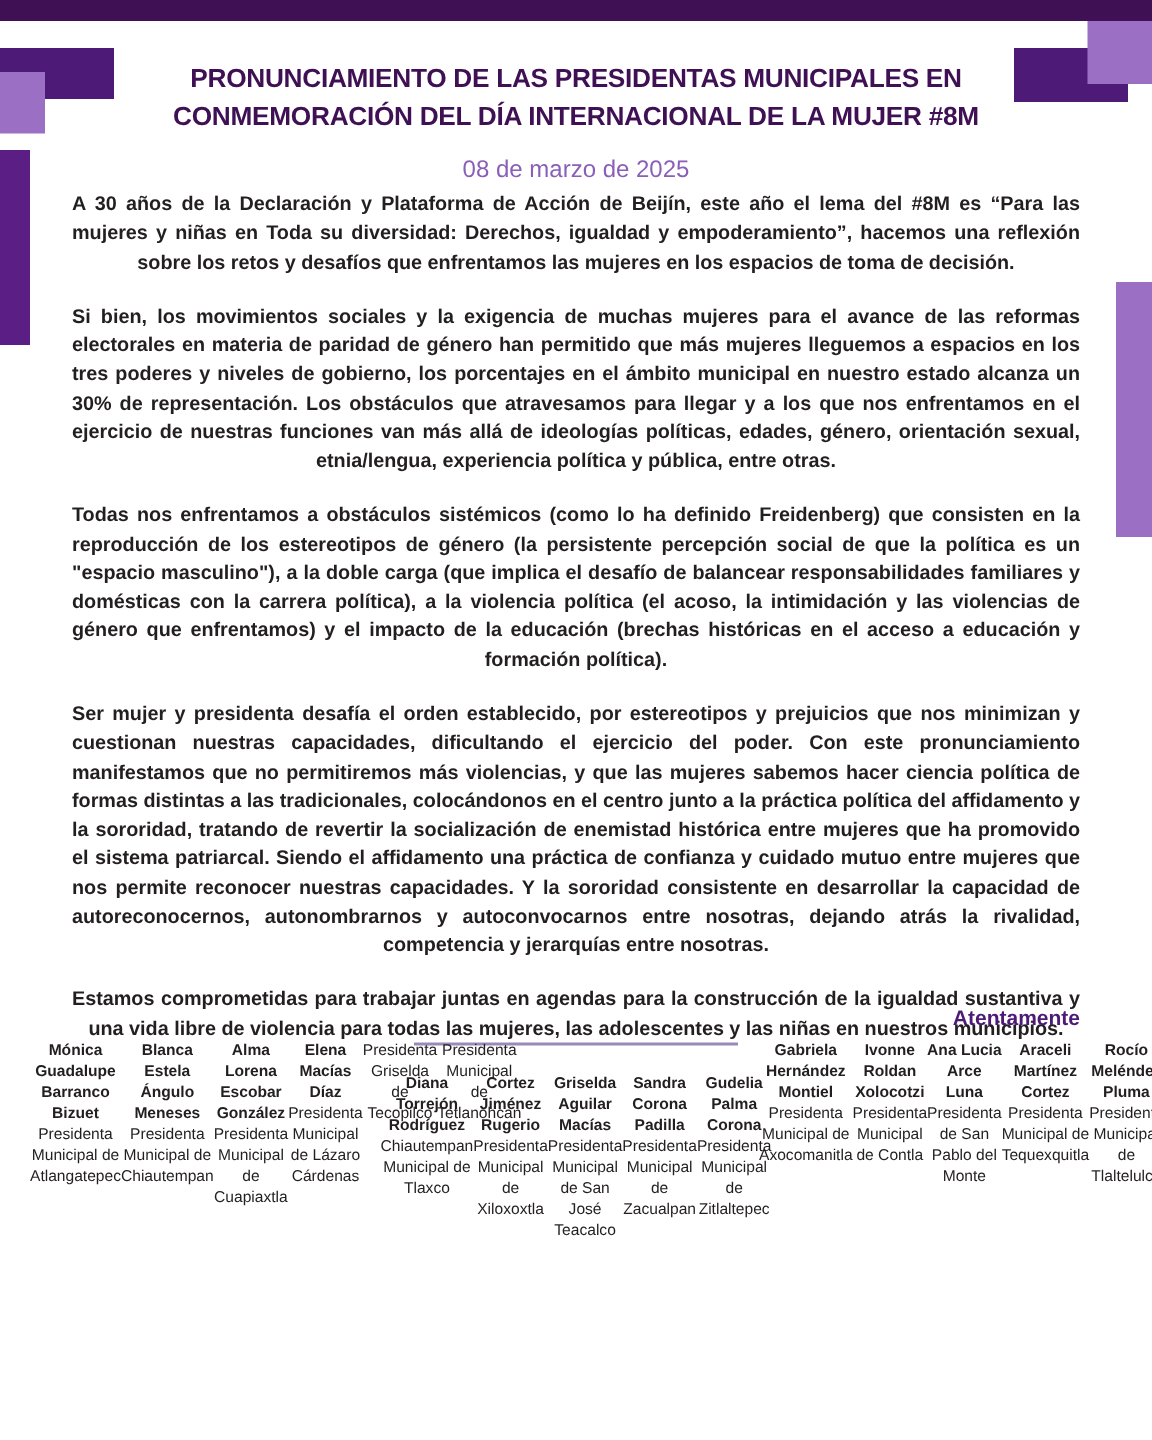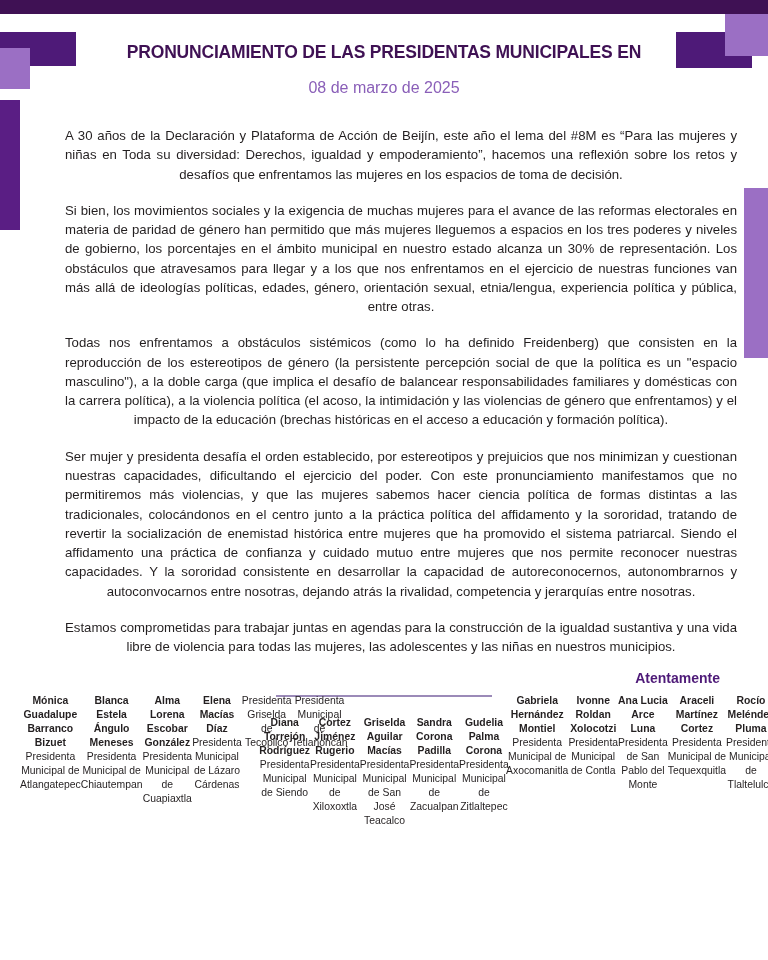--- a/index.html
+++ b/index.html
@@ -75,21 +75,21 @@
   .subtitle {
     color: #8a5fb8;
     font-size: 16px;
     font-weight: normal;
     margin: 14px 0 0 0;
   }
 
   
   .content {
     position: absolute;
-    left: 65px; top: 126px; width: 672px;
+    left: 48px; top: 126px; width: 672px; font-weight: bold;
   }
   p.para {
     margin: 0 0 17px 0;
     color: #231f20;
     font-size: 13.2px;
     line-height: 1.46;
     text-align: justify;
     text-align-last: center;
   }
 
@@ -155,20 +155,21 @@
   <div class="deco tl-bar"></div>
   <div class="deco tr-dark"></div>
   <div class="deco tr-light"></div>
   <div class="deco tr-bar"></div>
   <div class="deco bottom-band"></div>
   <div class="deco bottom-strip"></div>
 
   <div class="header">
     <h1 class="title">
       <span>PRONUNCIAMIENTO DE LAS PRESIDENTAS MUNICIPALES EN</span><br>
+      <span>CONMEMORACIÓN DEL DÍA INTERNACIONAL DE LA MUJER #8M</span>
     </h1>
     <div class="subtitle">08 de marzo de 2025</div>
   </div>
 
   <div class="content">
     <p class="para">A 30 años de la Declaración y Plataforma de Acción de Beijín, este año el lema del #8M es “Para las mujeres y niñas en Toda su diversidad: Derechos, igualdad y empoderamiento”, hacemos una reflexión sobre los retos y desafíos que enfrentamos las mujeres en los espacios de toma de decisión.</p>
     <p class="para">Si bien, los movimientos sociales y la exigencia de muchas mujeres para el avance de las reformas electorales en materia de paridad de género han permitido que más mujeres lleguemos a espacios en los tres poderes y niveles de gobierno, los porcentajes en el ámbito municipal en nuestro estado alcanza un 30% de representación. Los obstáculos que atravesamos para llegar y a los que nos enfrentamos en el ejercicio de nuestras funciones van más allá de ideologías políticas, edades, género, orientación sexual, etnia/lengua, experiencia política y pública, entre otras.</p>
     <p class="para">Todas nos enfrentamos a obstáculos sistémicos (como lo ha definido Freidenberg) que consisten en la reproducción de los estereotipos de género (la persistente percepción social de que la política es un "espacio masculino"), a la doble carga (que implica el desafío de balancear responsabilidades familiares y domésticas con la carrera política), a la violencia política (el acoso, la intimidación y las violencias de género que enfrentamos) y el impacto de la educación (brechas históricas en el acceso a educación y formación política).</p>
     <p class="para">Ser mujer y presidenta desafía el orden establecido, por estereotipos y prejuicios que nos minimizan y cuestionan nuestras capacidades, dificultando el ejercicio del poder. Con este pronunciamiento manifestamos que no permitiremos más violencias, y que las mujeres sabemos hacer ciencia política de formas distintas a las tradicionales, colocándonos en el centro junto a la práctica política del affidamento y la sororidad, tratando de revertir la socialización de enemistad histórica entre mujeres que ha promovido el sistema patriarcal.  Siendo el affidamento una práctica de confianza y cuidado mutuo entre mujeres que nos permite reconocer nuestras capacidades. Y la sororidad consistente en desarrollar la capacidad de autoreconocernos, autonombrarnos y autoconvocarnos entre nosotras, dejando atrás la rivalidad, competencia y jerarquías entre nosotras.</p>
     <p class="para">Estamos comprometidas para trabajar juntas en agendas para la construcción de la igualdad sustantiva y una vida libre de violencia para todas las mujeres, las adolescentes y las niñas en nuestros municipios.</p>
@@ -200,21 +201,21 @@
         <div class="sig-block">
           <div class="sig-role">Presidenta Griselda de Tecopilco</div>
         </div>
         <div class="sig-block">
           <div class="sig-role">Presidenta Municipal de Tetlanohcan</div>
         </div>
       </div>
     <div class="sig-col center">
         <div class="sig-block">
           <div class="sig-name">Diana Torrejón Rodríguez</div>
-          <div class="sig-role">Presidenta Municipal de Siendo</div>
+          <div class="sig-role">Chiautempan Municipal de Tlaxco</div>
         </div>
         <div class="sig-block">
           <div class="sig-name">Cortez Jiménez Rugerio</div>
           <div class="sig-role">Presidenta Municipal de Xiloxoxtla</div>
         </div>
         <div class="sig-block">
           <div class="sig-name">Griselda Aguilar Macías</div>
           <div class="sig-role">Presidenta Municipal de San José Teacalco</div>
         </div>
         <div class="sig-block">

